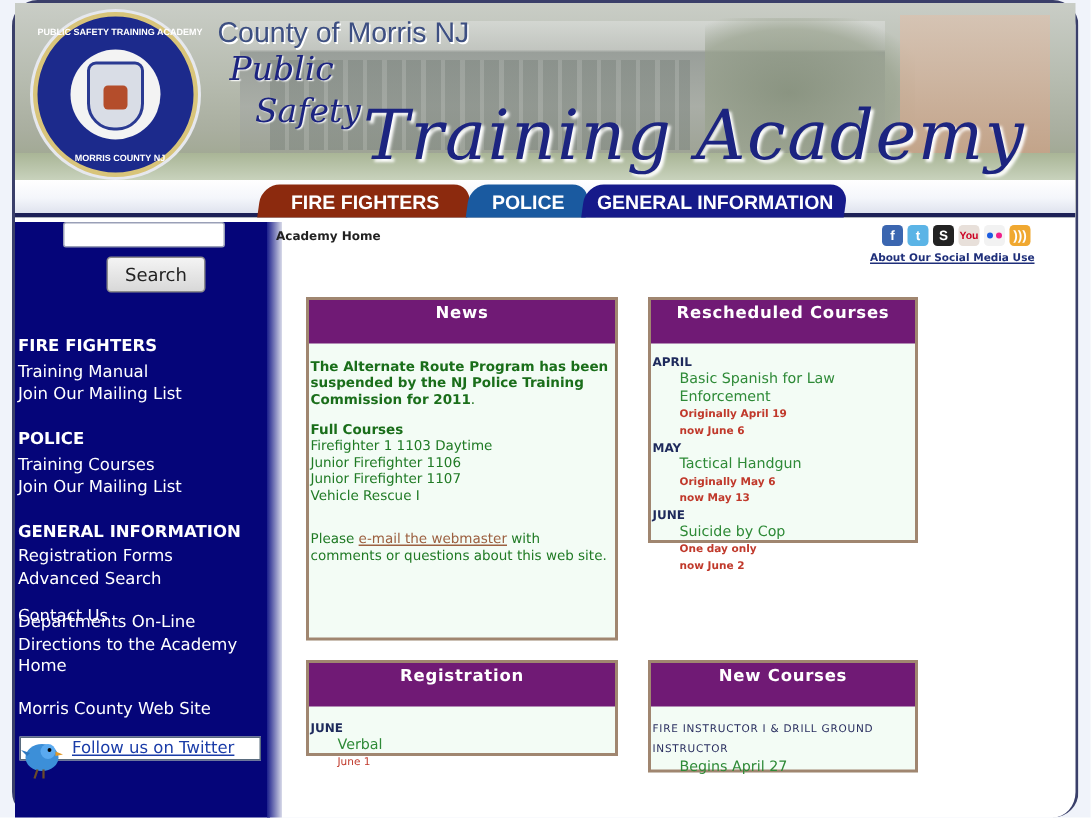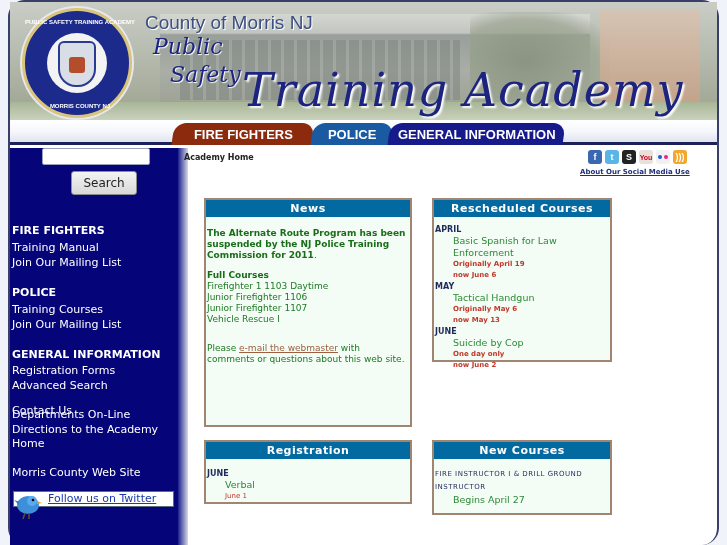--- a/index.html
+++ b/index.html
@@ -128,22 +128,22 @@
   .soc-yt { background: #e8e0da; color: #c02; font-size: 7px; }
   .soc-fl { background: #f2f2f2; }
   .soc-fl i { display: inline-block; width: 4px; height: 4px; border-radius: 50%; margin: 0 1px; }
   .soc-rss { background: #f0a830; }
   .social-note { position: absolute; left: 570px; top: 166px; font-size: 7px; font-weight: bold; color: #1f2f7a; text-decoration: underline; font-family: "DejaVu Sans", sans-serif; cursor: pointer; }
 
   .box {
     position: absolute; border: 2px solid #a08670; background: #f3fcf5;
   }
   .box-head {
-    background: #0369a1; color: #fff; font-weight: bold; font-size: 11px; text-align: center;
-    height: 17px; line-height: 17px; letter-spacing: .5px; font-family: "DejaVu Sans", sans-serif;
+    background: #701a75; color: #fff; font-weight: bold; font-size: 11px; text-align: center;
+    height: 29px; line-height: 17px; letter-spacing: .5px; font-family: "DejaVu Sans", sans-serif;
   }
   .box-body { padding: 4px 0 0 1px; font-size: 9px; color: #1f7a24; line-height: 11px; font-family: "DejaVu Sans", sans-serif; }
   .green-b { font-weight: bold; color: #1a6e1a; }
   .month { font-weight: bold; color: #1e2a5c; font-size: 8px; line-height: 11px; }
   .course { padding-left: 18px; color: #2e8a37; font-size: 9.5px; line-height: 12px; }
   .red-small { padding-left: 18px; color: #c0392b; font-size: 7px; line-height: 11px; font-weight: bold; }
   .red-small2 { padding-left: 18px; color: #c0392b; font-size: 7px; line-height: 10px; }
   .spacer { height: 9px; }
   .webmaster-link { color: #9c6040; text-decoration: underline; cursor: pointer; }
   .upper-small { font-size: 7px; color: #2a2f60; letter-spacing: .5px; line-height: 13px; }

